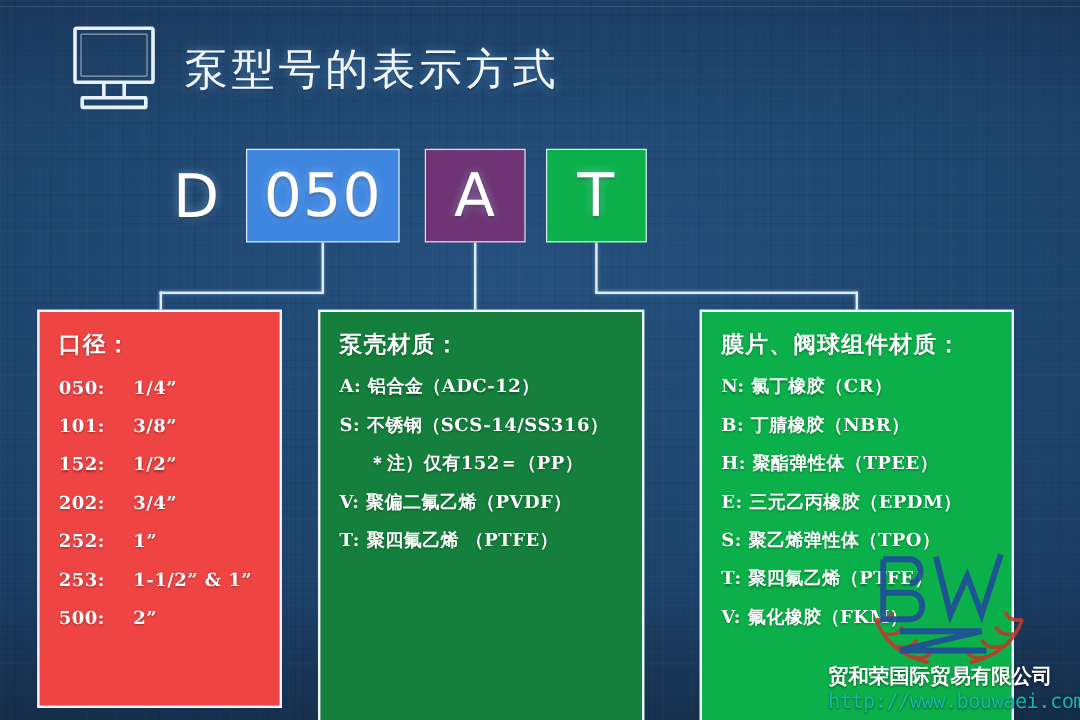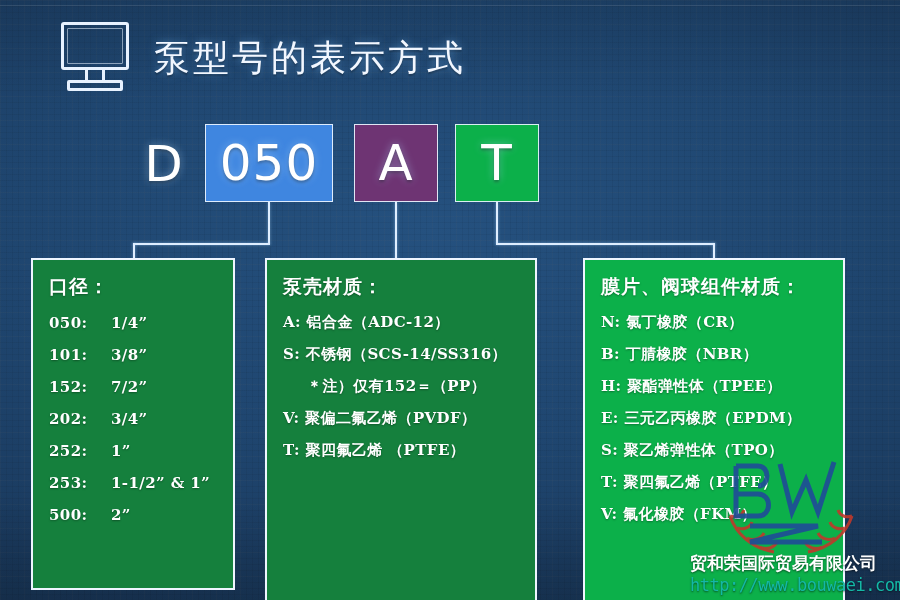--- a/index.html
+++ b/index.html
@@ -93,21 +93,21 @@
     letter-spacing:1px;
   }
   .panel .row {
     font-size:15px; font-weight:700; margin-bottom:13px;
     white-space:nowrap; letter-spacing:0.4px;
     text-shadow:0 1px 2px rgba(0,0,0,0.35);
   }
   .panel .row .key { display:inline-block; }
   .panel .row.indent { padding-left:24px; }
 
-  #panel-bore   { left:31px;  top:258px; width:204px; height:332px; background:#15803d; }
+  #panel-bore   { left:31px;  top:258px; width:204px; height:332px; background:#ef4444; }
   #panel-casing { left:265px; top:258px; width:272px; height:356px; background:#15803d; }
   #panel-dia    { left:583px; top:258px; width:262px; height:345px; background:#0cb04a; }
 
   #panel-bore .row .key { width:62px; }
   #panel-bore .ptitle { margin-bottom:14px; }
   #panel-bore .row { margin-bottom:14px; }
 
   
   #watermark-logo {
     position:absolute; left:706px; top:450px; width:170px; height:110px;
@@ -163,21 +163,21 @@
   <div id="code-d" class="code-cell">D</div>
   <div id="code-050" class="code-cell boxed">050</div>
   <div id="code-a" class="code-cell boxed">A</div>
   <div id="code-t" class="code-cell boxed">T</div>
 </div>
 
 <div id="panel-bore" class="panel">
   <div class="ptitle">口径：</div>
   <div class="row"><span class="key">050:</span><span>1/4”</span></div>
   <div class="row"><span class="key">101:</span><span>3/8”</span></div>
-  <div class="row"><span class="key">152:</span><span>7/2”</span></div>
+  <div class="row"><span class="key">152:</span><span>1/2”</span></div>
   <div class="row"><span class="key">202:</span><span>3/4”</span></div>
   <div class="row"><span class="key">252:</span><span>1”</span></div>
   <div class="row"><span class="key">253:</span><span>1-1/2” &amp; 1”</span></div>
   <div class="row"><span class="key">500:</span><span>2”</span></div>
 </div>
 
 <div id="panel-casing" class="panel">
   <div class="ptitle">泵壳材质：</div>
   <div class="row">A: 铝合金（ADC-12）</div>
   <div class="row">S: 不锈钢（SCS-14/SS316）</div>

